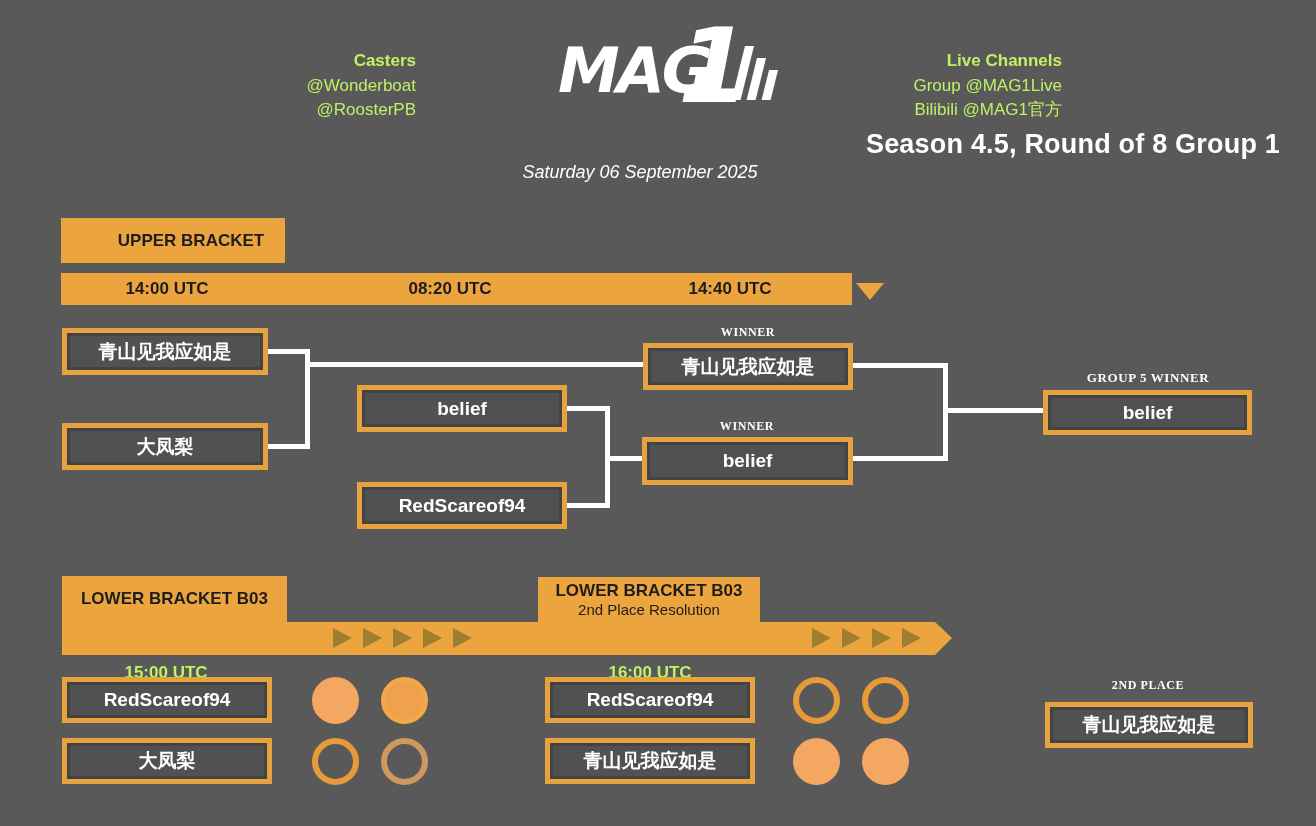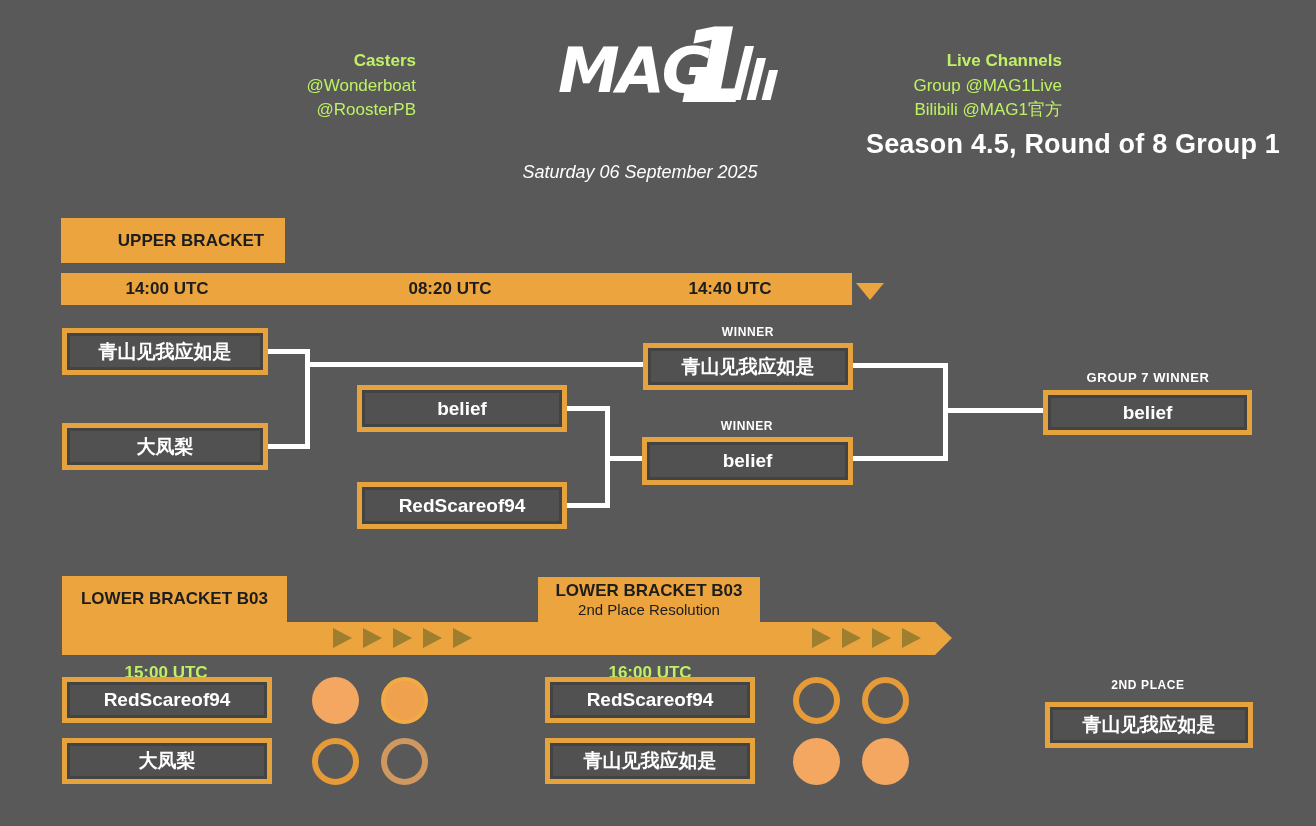--- a/index.html
+++ b/index.html
@@ -40,21 +40,21 @@
 
   .arrow-row{position:absolute;top:628px;display:flex;gap:11px;}
   .lb-arrow{width:0;height:0;border-top:10px solid transparent;border-bottom:10px solid transparent;
             border-left:19px solid #9d7f2f;}
 
   
   .tbox{position:absolute;box-sizing:border-box;background:#515151;border:5px solid #e6a23c;
         box-shadow:inset 0 0 0 3px #434343;display:flex;align-items:center;justify-content:center;
         color:#fff;font-weight:bold;font-size:19px;white-space:nowrap;}
   .cap-label{position:absolute;transform:translateX(-50%);color:#fff;font-size:12px;
-             font-weight:600;letter-spacing:.6px;white-space:nowrap;}
+             font-weight:600;letter-spacing:.6px;white-space:nowrap;font-family:Liberation Serif, serif;}
   .cap-label.big{font-size:13px;font-weight:bold;}
 
   
   .line{position:absolute;background:#fff;}
 
   
   .circle-row{position:absolute;display:flex;gap:22px;}
   .game-circle{width:47px;height:47px;border-radius:50%;box-sizing:border-box;}
   .game-circle.won{background:#f3a761;}
   .game-circle.lost{border:6px solid #e69b38;}
@@ -118,21 +118,21 @@
   <div class="tbox" style="left:62px;top:423px;width:206px;height:47px">大凤梨</div>
   <div class="tbox" style="left:357px;top:385px;width:210px;height:47px">belief</div>
   <div class="tbox" style="left:357px;top:482px;width:210px;height:47px">RedScareof94</div>
 
   <div class="cap-label" style="left:748px;top:325px">WINNER</div>
   <div class="tbox" style="left:643px;top:343px;width:210px;height:47px">青山见我应如是</div>
 
   <div class="cap-label" style="left:747px;top:419px">WINNER</div>
   <div class="tbox" style="left:642px;top:437px;width:211px;height:48px">belief</div>
 
-  <div class="cap-label big" style="left:1148px;top:370px">GROUP 7 WINNER</div>
+  <div class="cap-label big" style="left:1148px;top:370px">GROUP 5 WINNER</div>
   <div class="tbox" style="left:1043px;top:390px;width:209px;height:45px">belief</div>
 
   <div class="lb-bar"></div>
   <div class="lb-bar-tip"></div>
   <div class="otab lb-tab1">LOWER BRACKET B03</div>
   <div class="otab lb-tab2">
     <div class="tab-line1">LOWER BRACKET B03</div>
     <div class="tab-line2">2nd Place Resolution</div>
   </div>
   <span class="lb-time" style="left:166px">15:00 UTC</span>

